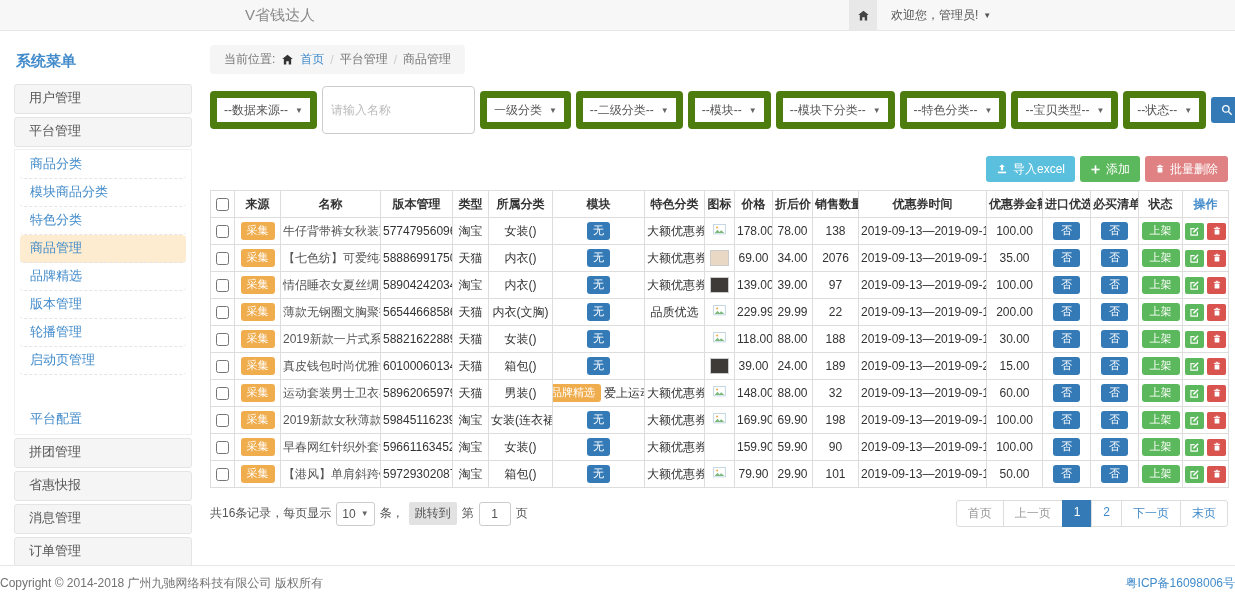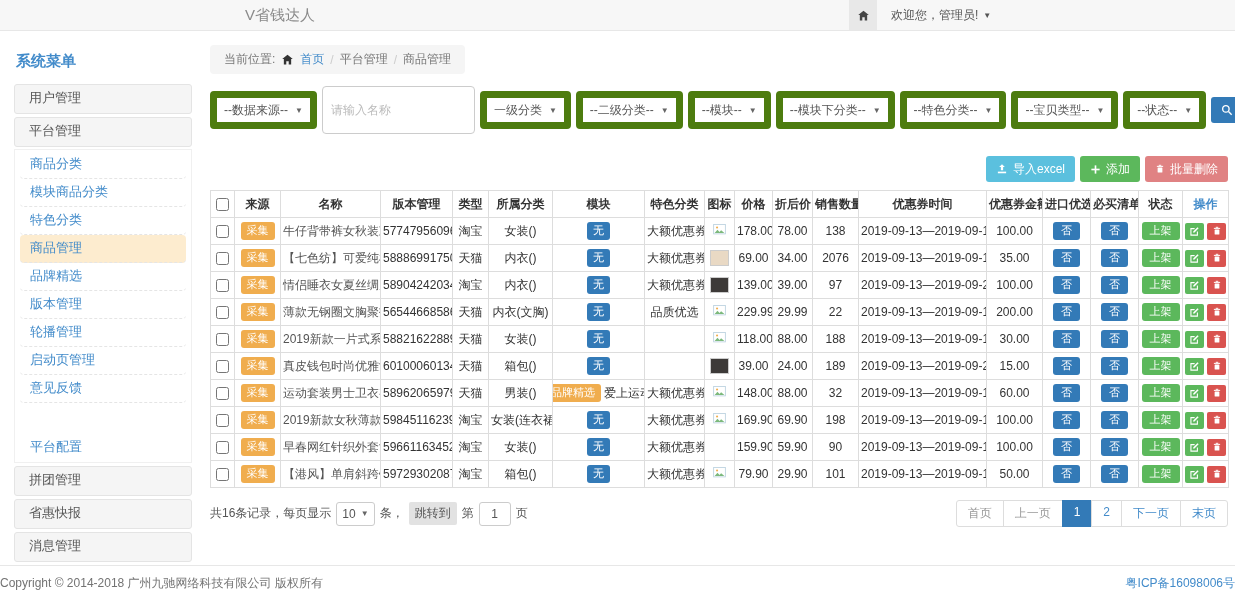--- a/index.html
+++ b/index.html
@@ -111,21 +111,20 @@
         <div class="sidebar-group">平台管理</div>
         <div class="submenu">
           <div class="subitem">商品分类</div>
           <div class="subitem">模块商品分类</div>
           <div class="subitem">特色分类</div>
           <div class="subitem active">商品管理</div>
           <div class="subitem">品牌精选</div>
           <div class="subitem">版本管理</div>
           <div class="subitem">轮播管理</div>
           <div class="subitem">启动页管理</div>
-          <div class="subitem">意见反馈</div>
           <div class="subitem">平台配置</div>
         </div>
         <div class="sidebar-group">拼团管理</div>
         <div class="sidebar-group">省惠快报</div>
         <div class="sidebar-group">消息管理</div>
         <div class="sidebar-group">订单管理</div>
         <div class="sidebar-group">兑换管理</div>
       </div>
   </aside>
 

